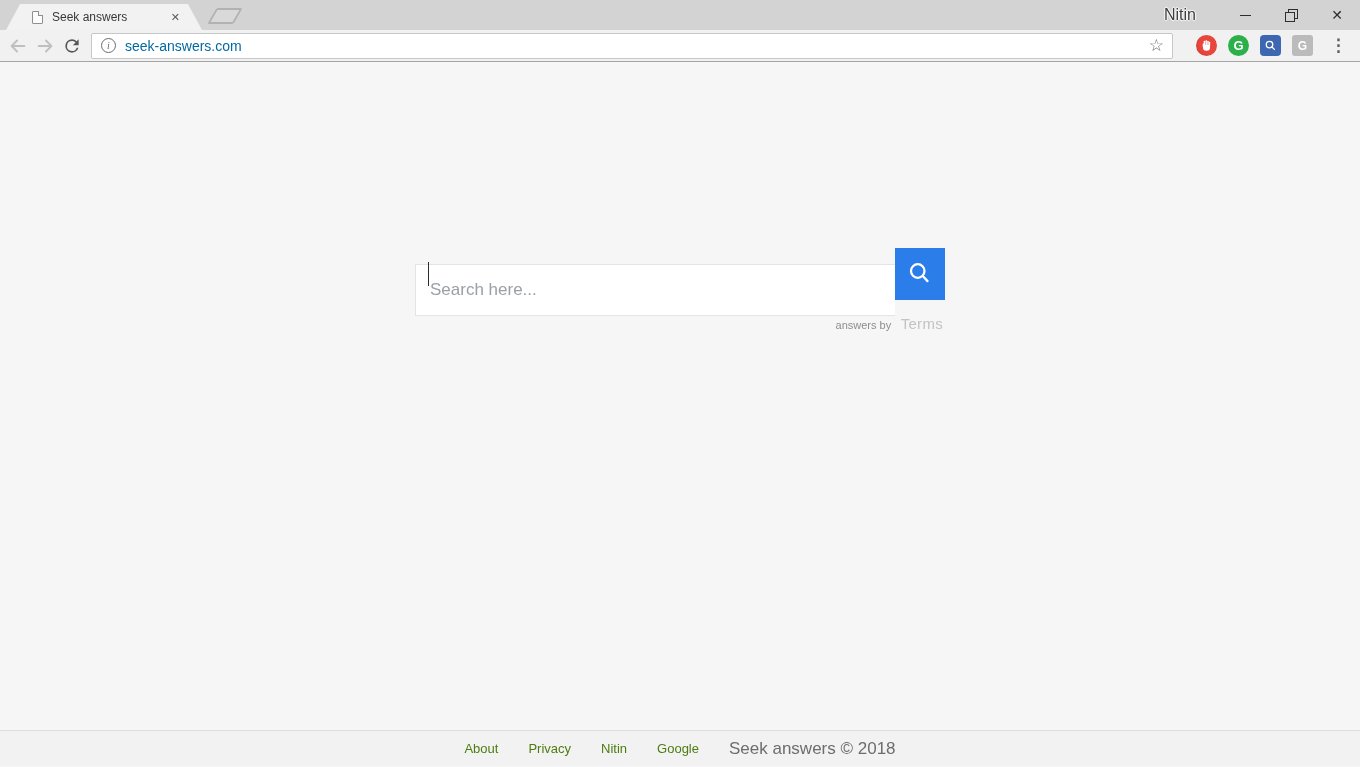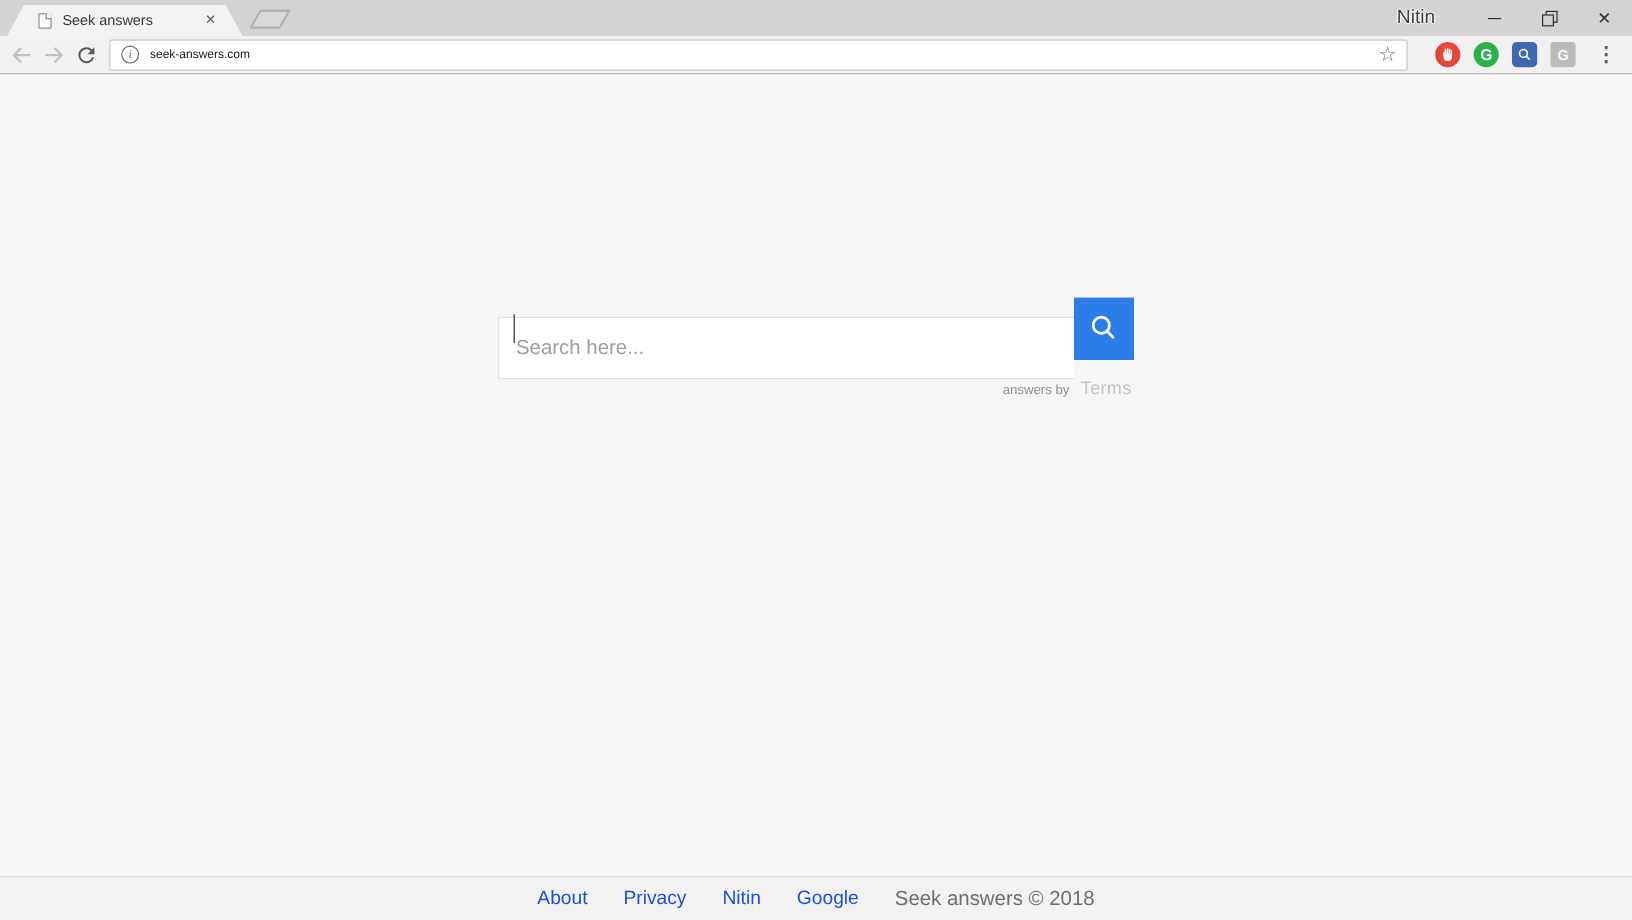--- a/index.html
+++ b/index.html
@@ -60,21 +60,21 @@
   .urlbar {
     flex: 1; height: 26px; margin: 0 4px 0 6px; background: #ffffff;
     border: 1px solid #c7c7c8; border-radius: 2px;
     display: flex; align-items: center; padding: 0 6px 0 9px;
   }
   .info-icon {
     width: 15px; height: 15px; border: 1.5px solid #6c6c6c; border-radius: 50%;
     color: #6c6c6c; font-size: 10px; font-family: "Liberation Serif", serif; font-style: italic;
     display: flex; align-items: center; justify-content: center; flex: 0 0 auto; cursor: pointer;
   }
-  .url-text { font-size: 10px; color: #0f172a; margin-left: 9px; flex: 1; white-space: nowrap; overflow: hidden; }
+  .url-text { font-size: 14px; color: #0369a1; margin-left: 9px; flex: 1; white-space: nowrap; overflow: hidden; }
   .star-icon { font-size: 17px; color: #6f6f6f; cursor: pointer; line-height: 1; padding: 0 2px; }
 
   .ext-area { display: flex; align-items: center; margin-left: 8px; }
   .ext { width: 21px; height: 21px; margin-left: 11px; display: flex; align-items: center; justify-content: center; cursor: pointer; flex: 0 0 auto; }
   .ext-hand { background: radial-gradient(circle at 62% 45%, #e8453c 55%, #c0362c 100%); border-radius: 50%; }
   .ext-grammarly { background: #2bb04a; border-radius: 50%; color: #ffffff; font-size: 13px; font-weight: bold; }
   .ext-search { background: #3d67b0; border-radius: 4px; }
   .ext-g { background: #bbbbbc; border-radius: 3px; color: #ffffff; font-size: 12px; font-weight: bold; }
   .menu-dots { font-size: 17px; color: #5f5f5f; margin-left: 12px; padding: 0 5px; cursor: pointer; line-height: 1; font-weight: bold; }
 
@@ -97,21 +97,21 @@
   }
   .powered { margin-top: 15px; text-align: right; padding-right: 2px; }
   .powered-prefix { font-size: 11px; color: #8e8e8e; }
   .powered-brand { font-size: 15px; color: #c3c3c4; letter-spacing: 0.3px; margin-left: 5px; }
 
   .footer {
     position: absolute; left: 0; bottom: 0; width: 100%; height: 36px;
     background: #f2f2f3; border-top: 1px solid #dedede;
     display: flex; align-items: center; justify-content: center; gap: 30px;
   }
-  .footer-link { font-size: 16px; color: #1d4ed8; cursor: pointer; text-decoration: none; }
+  .footer-link { font-size: 13px; color: #4d7c0f; cursor: pointer; text-decoration: none; }
   .footer-copy { font-size: 17px; color: #6d6d6d; }
 </style>
 </head>
 <body>
 
 <div class="window">
 
   <div class="tabstrip">
     <div class="tab">
       <span class="favicon"></span>

